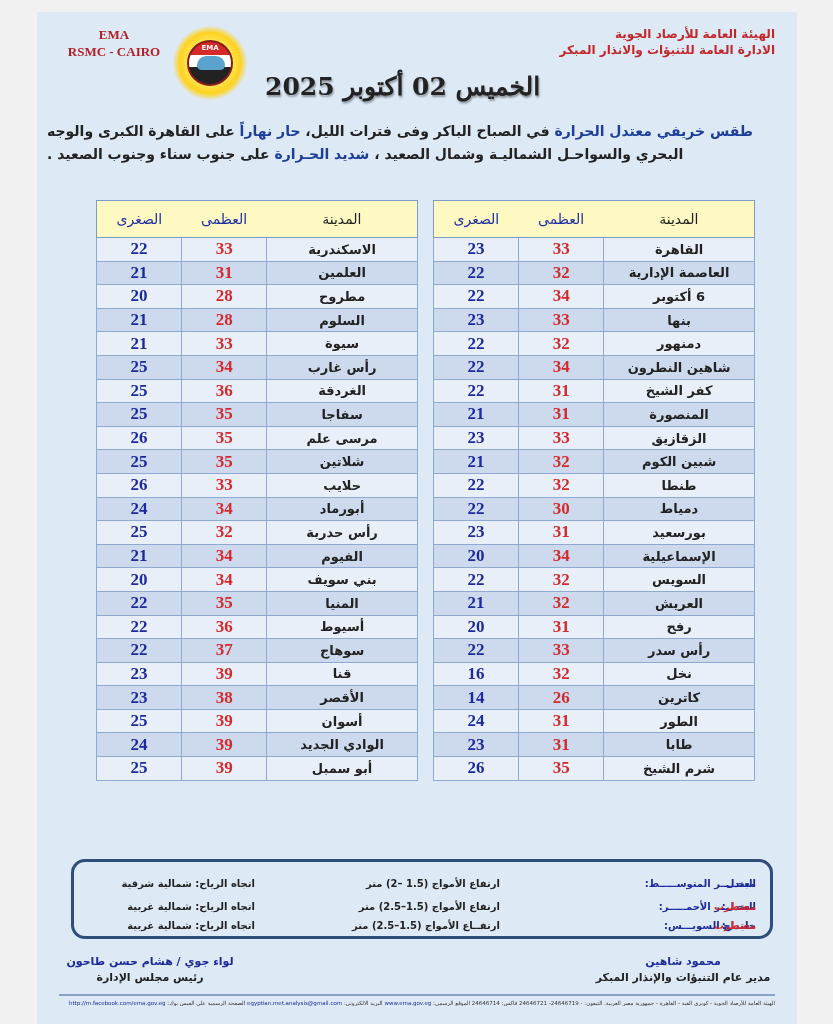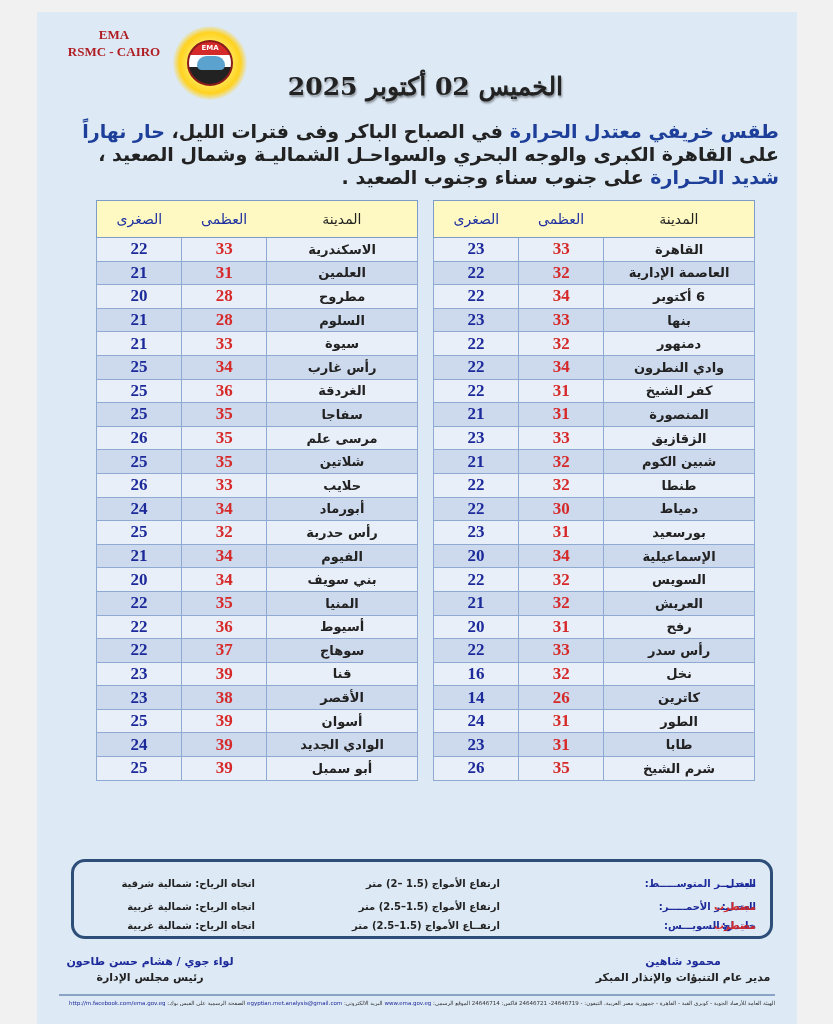--- a/index.html
+++ b/index.html
@@ -33,27 +33,27 @@
     position: absolute; left: 8px; top: 14px; width: 28px; height: 14px; border-radius: 12px 12px 6px 6px;
     background: #5ba2cf;
   }
   .logo-text { position: absolute; left: 0; width: 100%; top: 2px; text-align: center; font-size: 7px; color: #fff; font-weight: bold; }
   .title {
     position: absolute; left: 210px; width: 320px; top: 32px; text-align: center; direction: rtl;
     color: #1d3f9a; font-weight: bold; font-size: 15px;
     text-shadow: 1px 1px 1px rgba(0,0,0,0.25);
   }
   .date {
-    position: absolute; left: 206px; width: 320px; top: 60px; text-align: right; direction: rtl;
+    position: absolute; left: 228px; width: 320px; top: 60px; text-align: left; direction: rtl;
     color: #222; font-weight: bold; font-size: 25px; font-family: "DejaVu Serif", serif;
     text-shadow: 1px 2px 2px rgba(0,0,0,0.35);
   }
   .summary {
-    position: absolute; right: 18px; top: 108px; width: 720px; direction: rtl; text-align: right;
-    font-size: 19px; font-weight: bold; color: #222; line-height: 23px;
+    position: absolute; right: 30px; top: 108px; width: 720px; direction: rtl; text-align: left;
+    font-size: 14px; font-weight: bold; color: #222; line-height: 23px;
   }
   .summary .hl { color: #1d3f9a; }
   .tbl {
     position: absolute; top: 188px; border-collapse: collapse; direction: rtl;
     border: 1.5px solid #7d9cc8;
   }
   .tbl.right { left: 396px; width: 322px; }
   .tbl.left { left: 59px; width: 322px; }
   .tbl th {
     background: #fef9c3; height: 37px; font-size: 14px; font-weight: normal;
@@ -88,20 +88,24 @@
     position: absolute; left: 22px; top: 988px; width: 716px; direction: rtl; text-align: right;
     font-size: 5.5px; color: #333; white-space: nowrap; overflow: hidden;
   }
   .footer .lnk { color: #1d2a9a; text-decoration: underline; }
 </style>
 </head>
 <body>
 
 <div class="page">
 
+  <div class="hdr-right">
+    <div>الهيئة العامة للأرصاد الجوية</div>
+    <div>الادارة العامة للتنبؤات والانذار المبكر</div>
+  </div>
 
   <div class="hdr-left">
     <div>EMA</div>
     <div>RSMC - CAIRO</div>
   </div>
 
   <div class="logo">
     <div class="logo-inner">
       <div class="logo-text">EMA</div>
       <div class="logo-cloud"></div>
@@ -142,21 +146,21 @@
           <td class="city">بنها</td>
           <td class="max">33</td>
           <td class="min">23</td>
         </tr>
         <tr>
           <td class="city">دمنهور</td>
           <td class="max">32</td>
           <td class="min">22</td>
         </tr>
         <tr>
-          <td class="city">وادي النطرون</td>
+          <td class="city">شاهين النطرون</td>
           <td class="max">34</td>
           <td class="min">22</td>
         </tr>
         <tr>
           <td class="city">كفر الشيخ</td>
           <td class="max">31</td>
           <td class="min">22</td>
         </tr>
         <tr>
           <td class="city">المنصورة</td>

